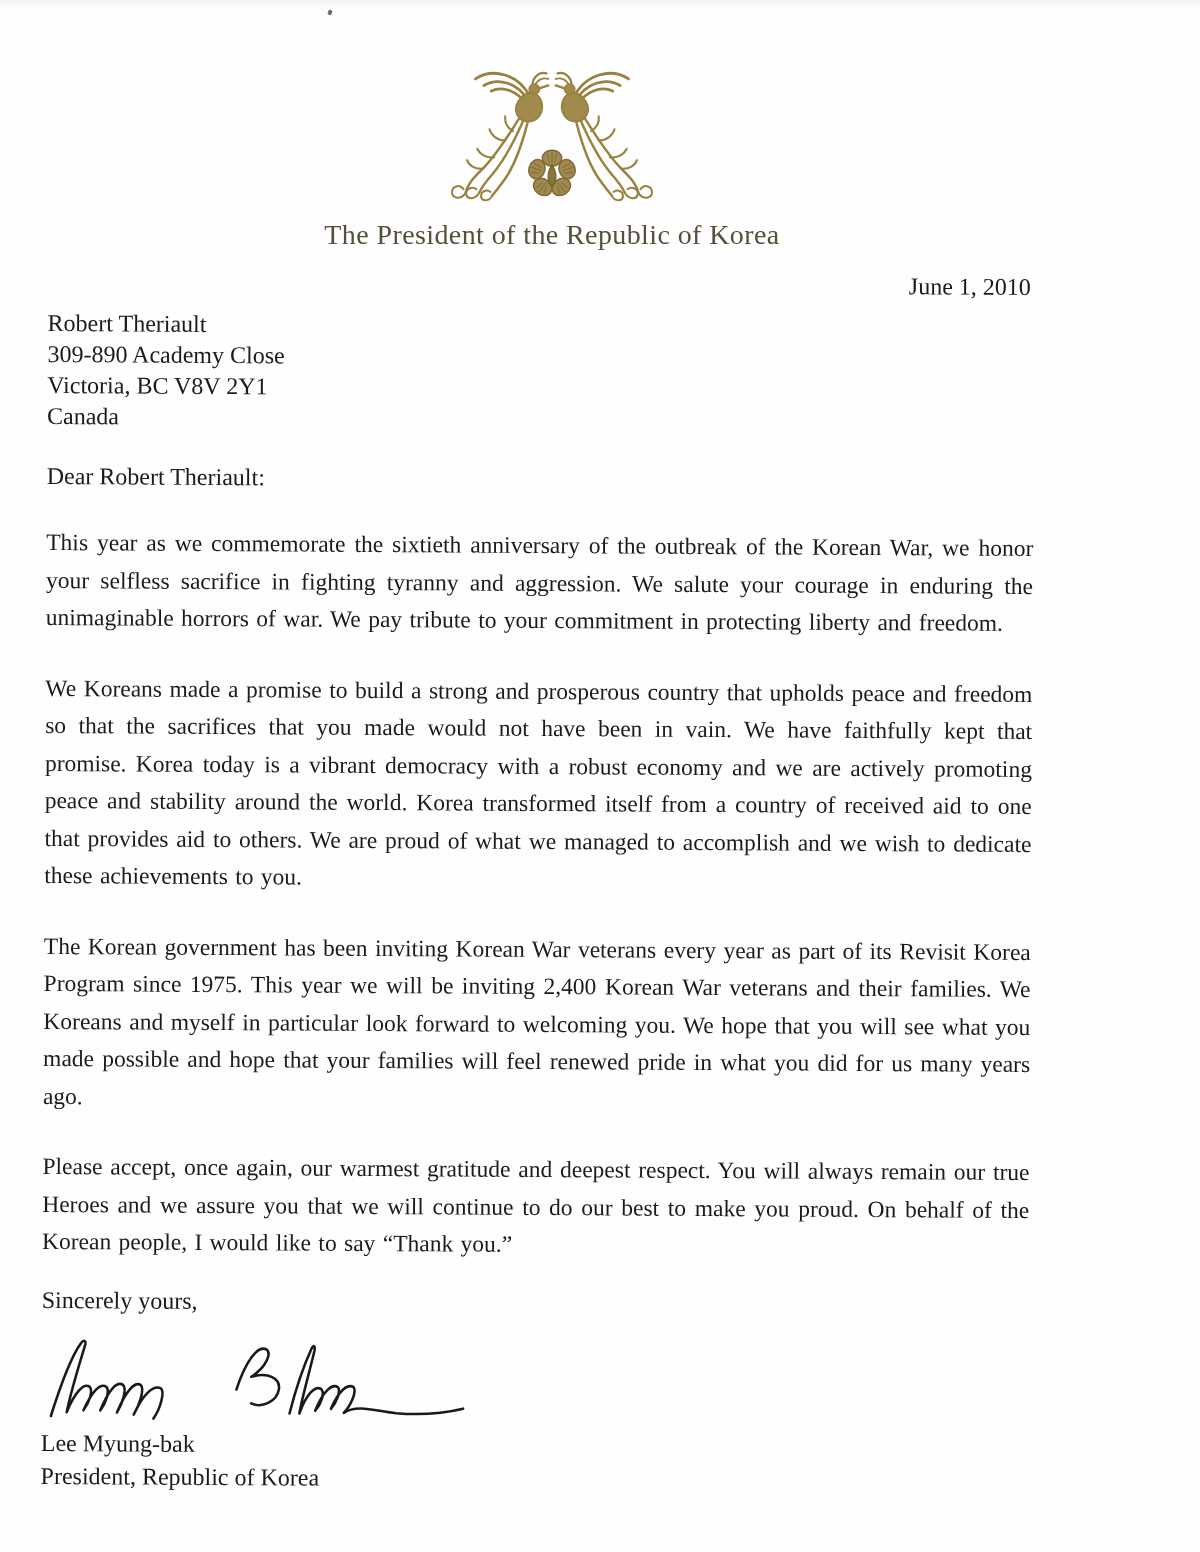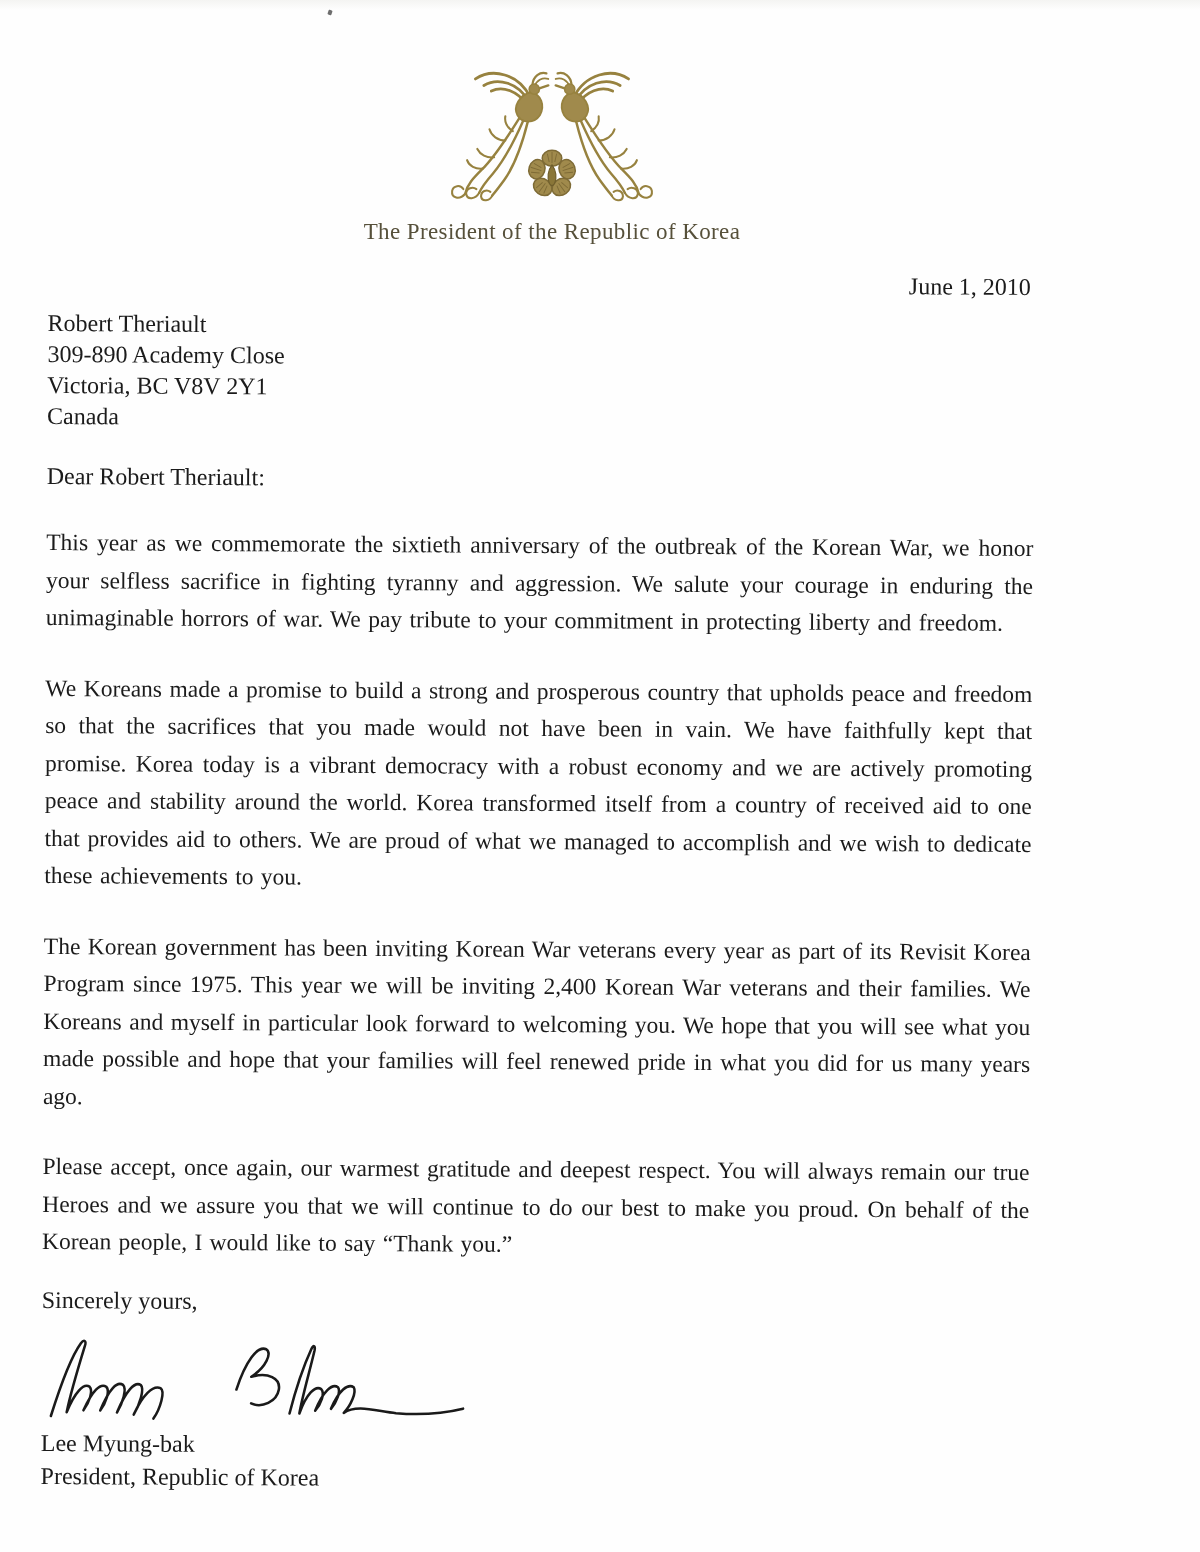--- a/index.html
+++ b/index.html
@@ -14,21 +14,21 @@
     color:#1b1b1b;
   }
   
   .emblem{
     position:absolute;left:440px;top:60px;
     width:224px;height:148px;
   }
   .letterhead-title{
     position:absolute;top:219px;left:0;width:1104px;
     text-align:center;
-    font-size:23px;letter-spacing:.4px;
+    font-size:28px;letter-spacing:.4px;
     color:#56503a;
   }
   .scan-speck{
     position:absolute;left:328px;top:10px;width:4px;height:5px;
     background:#4a4a4a;transform:rotate(18deg);border-radius:1px;opacity:.8;
   }
   
   .content{
     position:absolute;top:266px;left:48px;width:987px;
     transform:rotate(0.35deg);transform-origin:0 0;

